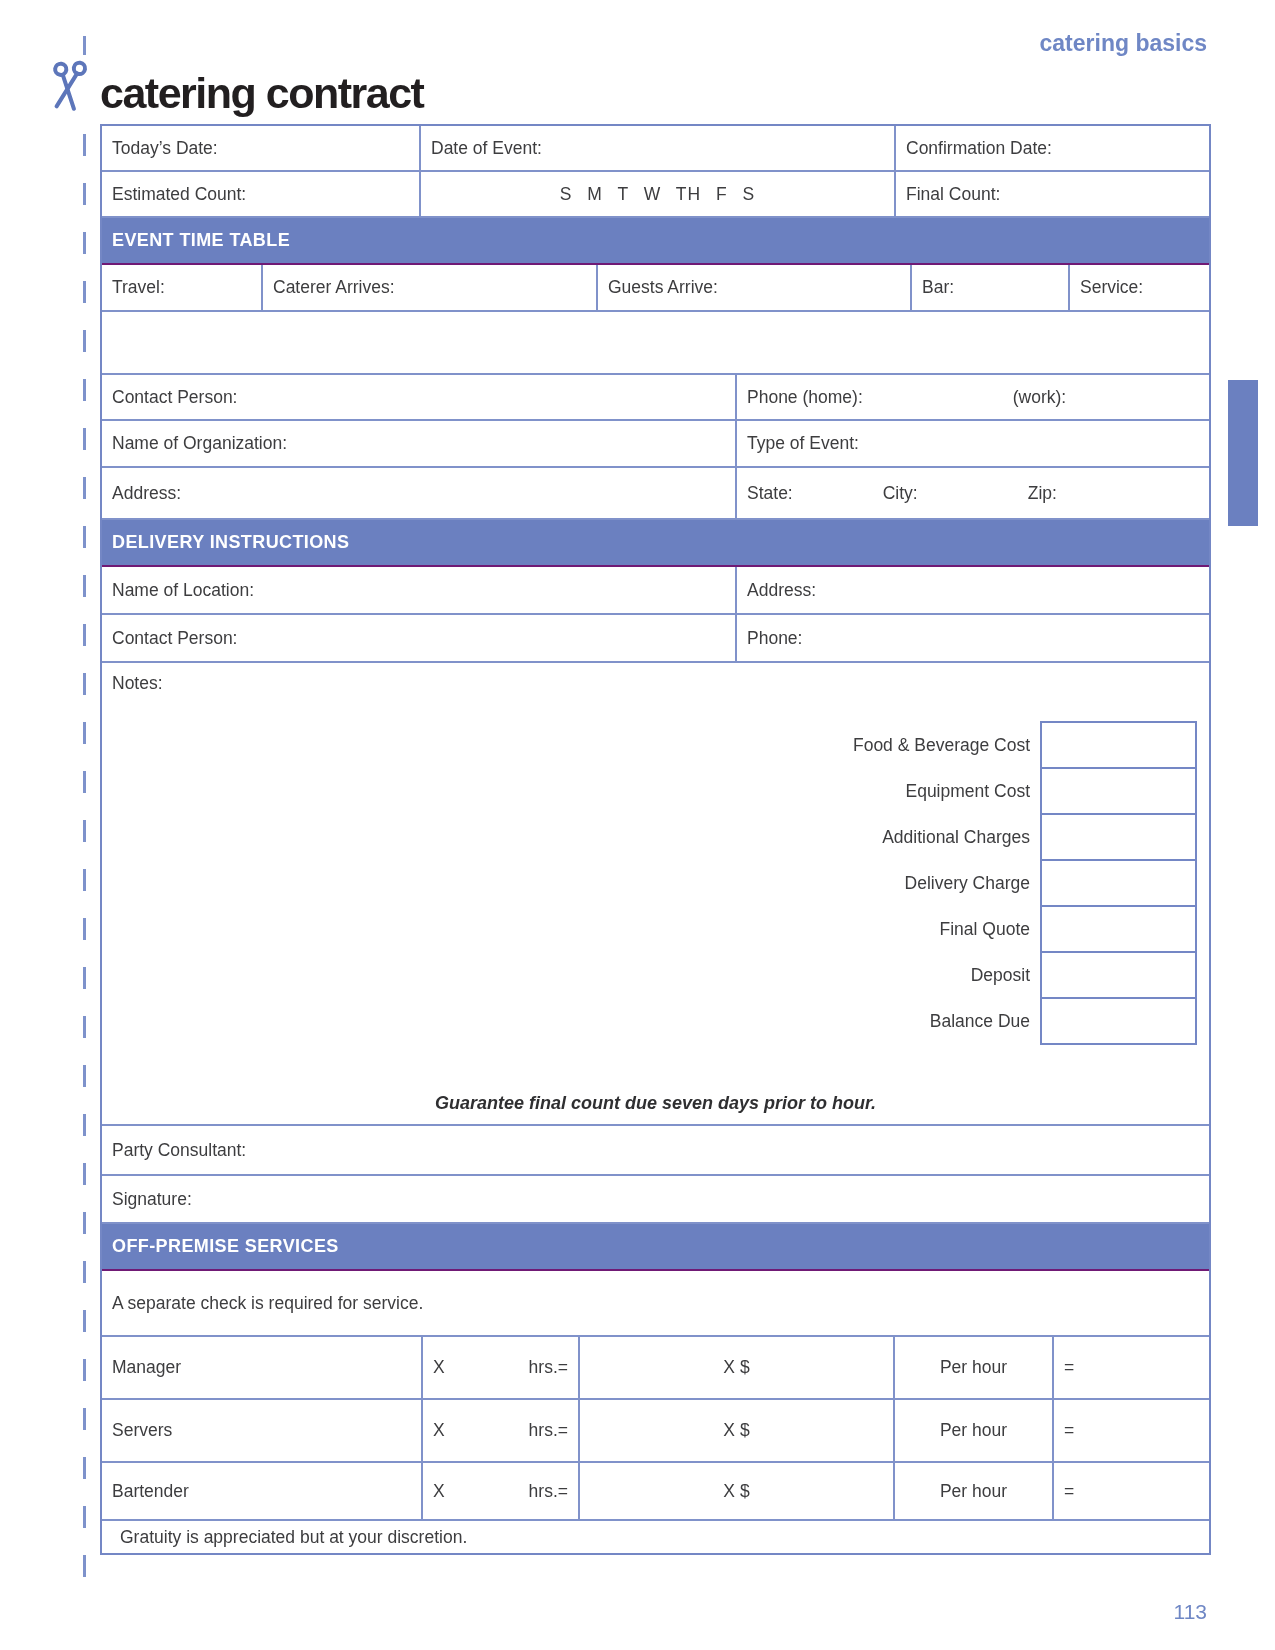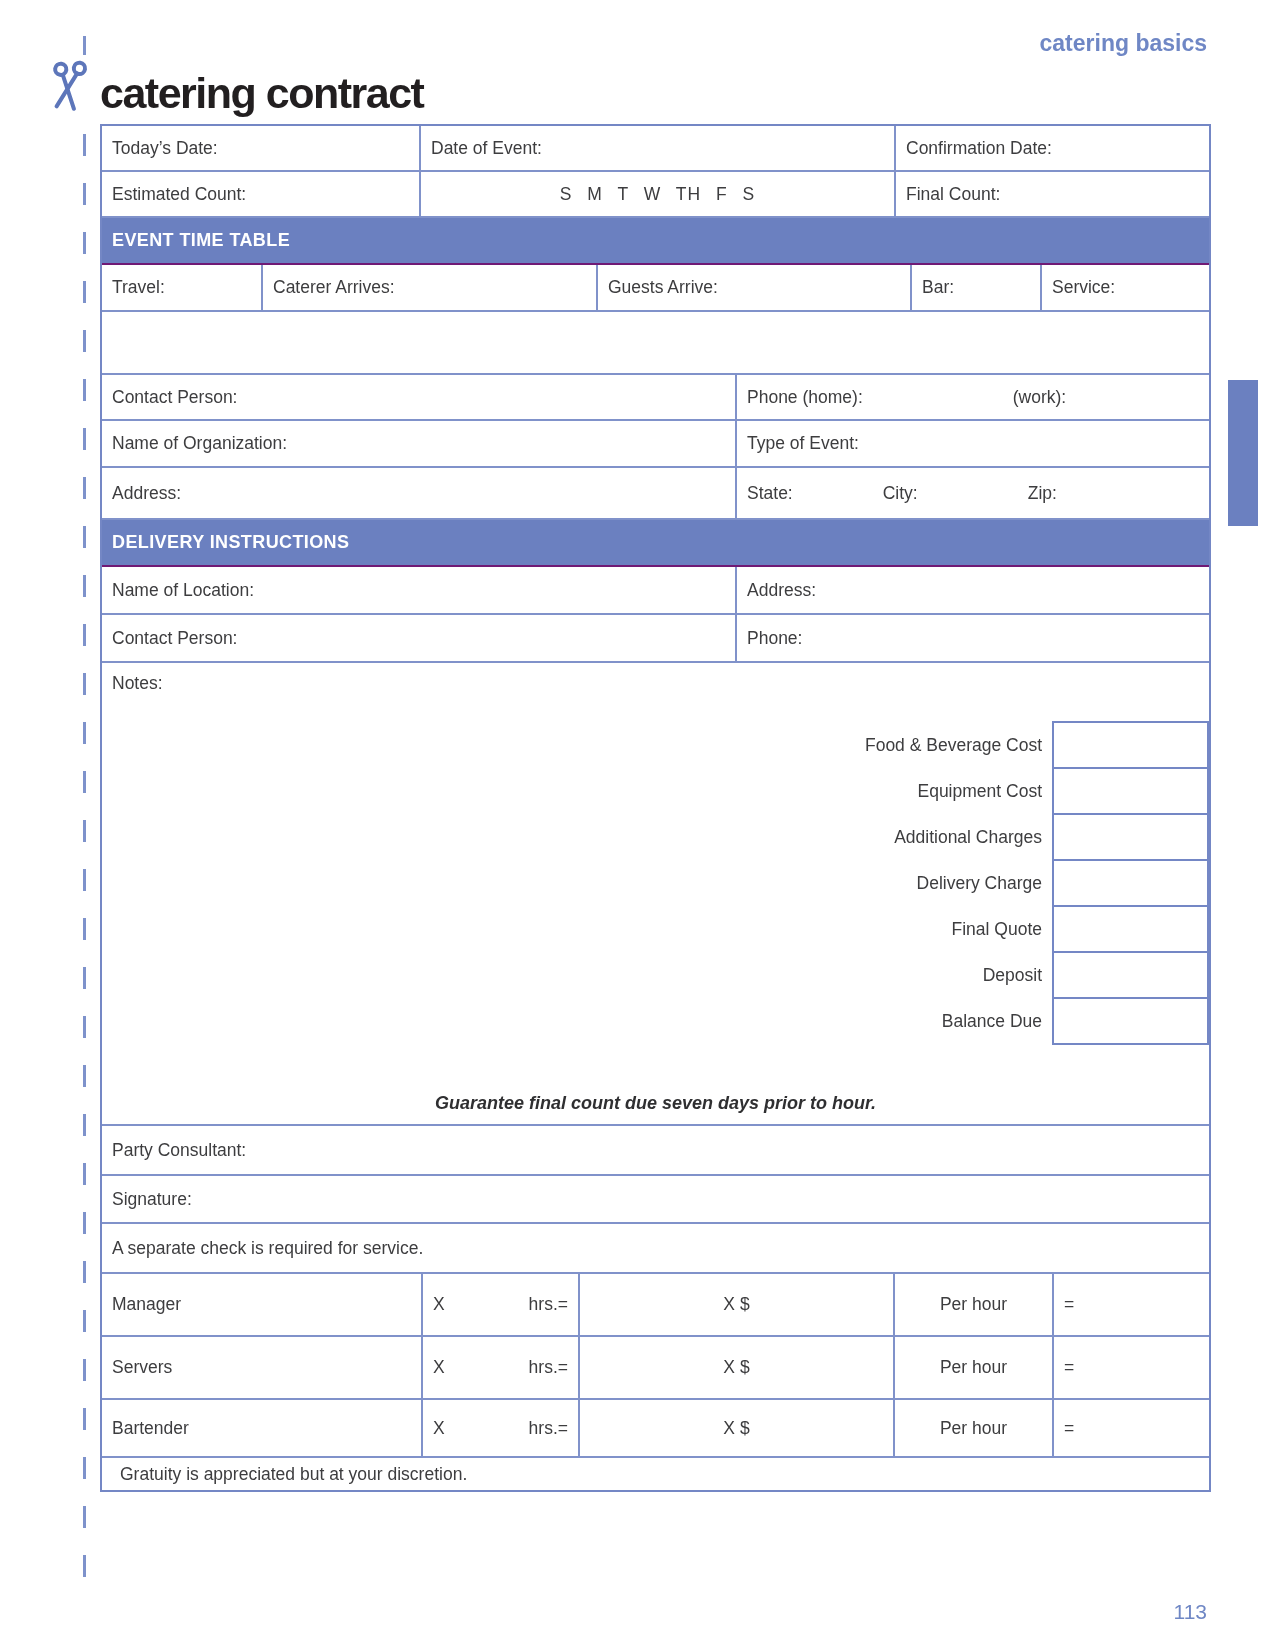--- a/index.html
+++ b/index.html
@@ -26,21 +26,21 @@
         padding:0 10px;font-size:17.5px;color:#3d3d3f;}
   .cell:last-child{border-right:none;flex:1;}
   .band{background:#6b80c0;color:#ffffff;font-weight:bold;font-size:18px;letter-spacing:.4px;
         display:flex;align-items:center;padding:0 10px;box-sizing:border-box;border-bottom:2px solid #701a75;}
   .center{justify-content:center;}
   .blank-row{box-sizing:border-box;border-bottom:2px solid #8092ca;}
 
   
   .notes-cell{position:relative;box-sizing:border-box;border-bottom:2px solid #8092ca;}
   .notes-label{position:absolute;top:10px;left:10px;font-size:17.5px;}
-  .cost-stack{position:absolute;top:58px;left:0;right:0;}
+  .cost-stack{position:absolute;top:58px;left:0;right:12px;}
   .cost-row{display:flex;align-items:center;justify-content:flex-end;height:48px;margin-top:-2px;}
   .cost-row:first-child{margin-top:0;}
   .cost-label{font-size:17.5px;margin-right:10px;}
   .cost-box{box-sizing:border-box;width:157px;height:48px;border:2px solid #7487c5;background:#fff;}
   .guarantee{position:absolute;bottom:10px;left:0;right:0;text-align:center;
              font-size:18px;font-weight:bold;font-style:italic;color:#2f2f31;}
 
   .split-gap-ph{margin-left:150px;}
   .gap-city{margin-left:90px;}
   .gap-zip{margin-left:110px;}
@@ -85,21 +85,21 @@
       <div class="cell center weekdays" style="width:475px;">S M T W TH F S</div>
       <div class="cell">Final Count:</div>
     </div>
 
     <div class="band" style="height:47px;">EVENT TIME TABLE</div>
 
     <div class="row" style="height:47px;">
       <div class="cell" style="width:161px;">Travel:</div>
       <div class="cell" style="width:335px;">Caterer Arrives:</div>
       <div class="cell" style="width:314px;">Guests Arrive:</div>
-      <div class="cell" style="width:130px;">Bar:</div>
+      <div class="cell" style="width:158px;">Bar:</div>
       <div class="cell">Service:</div>
     </div>
 
     <div class="blank-row" style="height:63px;"></div>
 
     <div class="row" style="height:46px;">
       <div class="cell" style="width:635px;">Contact Person:</div>
       <div class="cell">
         <span>Phone (home):</span>
         <span class="split-gap-ph">(work):</span>
@@ -170,22 +170,23 @@
     </div>
 
     <div class="row" style="height:50px;">
       <div class="cell">Party Consultant:</div>
     </div>
 
     <div class="row" style="height:48px;">
       <div class="cell">Signature:</div>
     </div>
 
-
-    <div class="row" style="height:50px;justify-content:center;">
+    <div class="band" style="height:47px;">OFF-PREMISE SERVICES</div>
+
+    <div class="row" style="height:66px;justify-content:center;">
       <div class="cell">A separate check is required for service.</div>
     </div>
 
     <div class="row" style="height:63px;">
       <div class="cell" style="width:321px;">Manager</div>
       <div class="cell spread" style="width:157px;">
         <span>X</span>
         <span>hrs.=</span>
       </div>
       <div class="cell center" style="width:315px;">X $</div>

